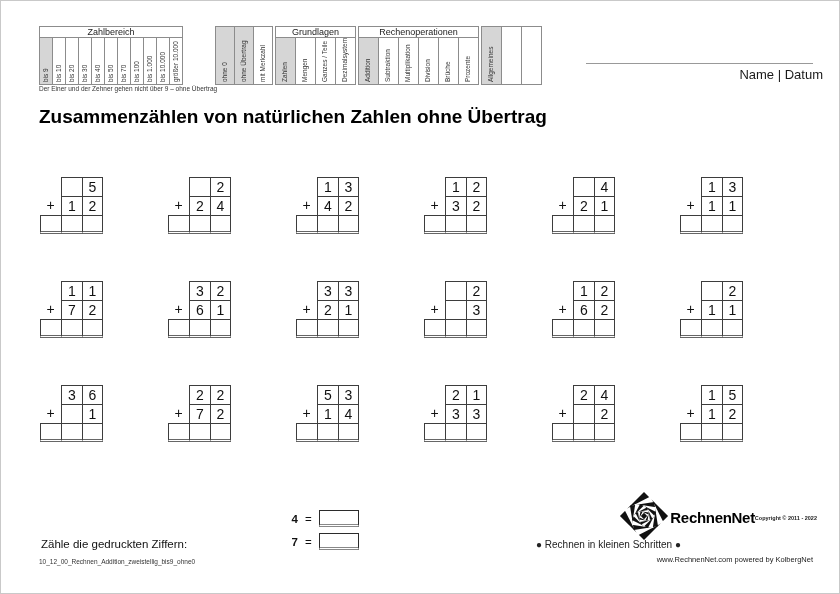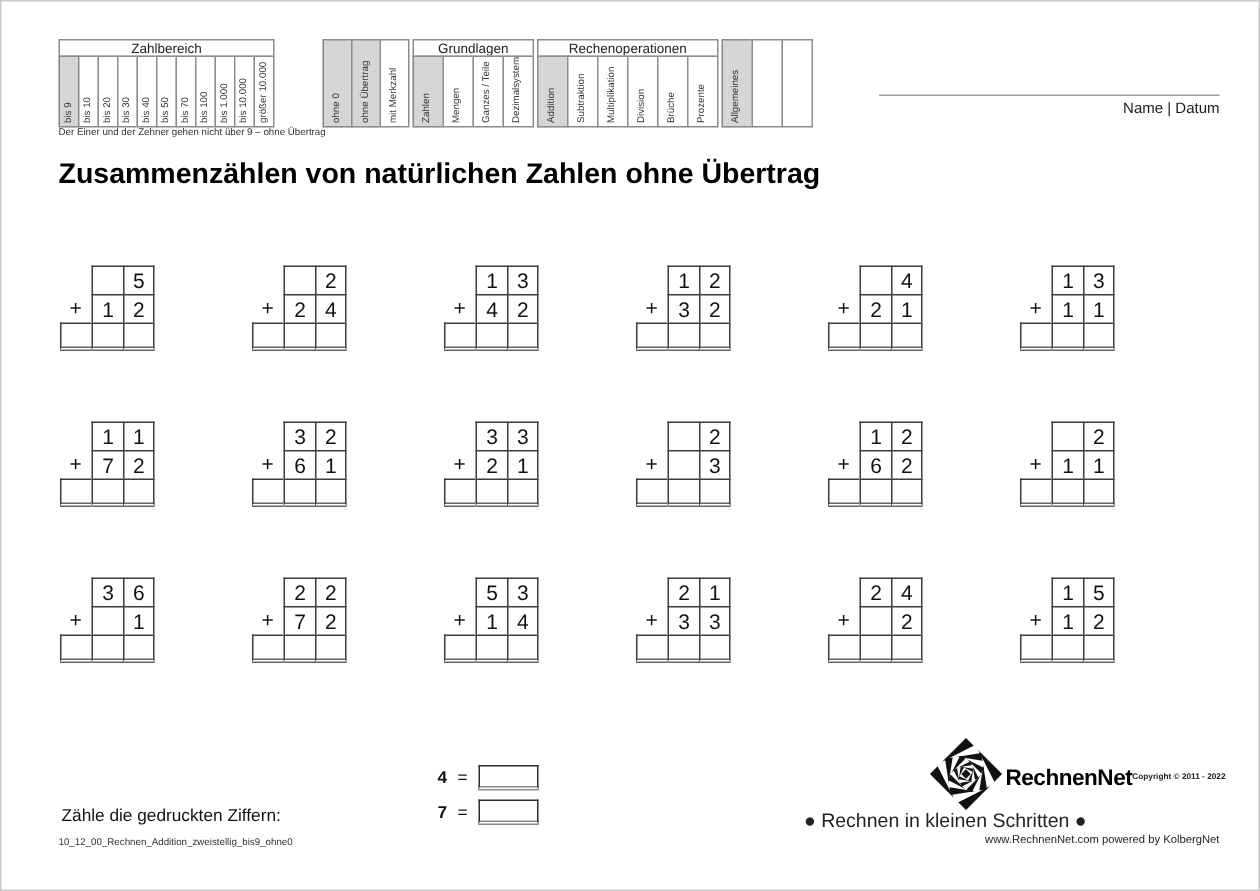--- a/index.html
+++ b/index.html
@@ -22,21 +22,21 @@
   .g1 .hcell{width:20px;}
   .g2{margin-left:2px;}
   .g2 .hcell{width:21px;}
   .g3{margin-left:2px;}
   .g3 .hcell{width:21px;}
   .g4{margin-left:2px;}
   .g4 .hcell{width:21px;}
 
   
   .name-rule{position:absolute;left:585px;top:62px;width:227px;border-top:1px solid #999;}
-  .name-label{position:absolute;right:26px;top:66px;font-size:10px;color:#1a1a1a;}
+  .name-label{position:absolute;right:16px;top:66px;font-size:13px;color:#1a1a1a;}
 
   
   .note-line{position:absolute;left:38px;top:84px;font-size:6.5px;color:#333;}
   .code-line{position:absolute;left:38px;top:93px;font-size:10.5px;white-space:pre;color:#1a1a1a;}
   .page-title{position:absolute;left:38px;top:105px;font-size:19px;font-weight:bold;color:#000;}
 
   
   .problems{position:absolute;left:39px;top:176px;display:grid;grid-template-columns:repeat(6,64px);column-gap:64px;row-gap:47px;}
   .problem{width:64px;}
   .prow{display:flex;}
@@ -53,21 +53,21 @@
   .count-task{position:absolute;left:40px;top:509px;display:flex;align-items:flex-end;}
   .count-label{width:245px;font-size:11.5px;padding-top:3px;color:#111;}
   .count-items{display:flex;flex-direction:column;row-gap:6px;}
   .count-item{display:flex;align-items:center;}
   .cdigit{font-size:11.5px;font-weight:bold;width:12px;text-align:right;color:#111;}
   .ceq{font-size:11.5px;margin:0 7px;color:#111;}
   .cbox{width:40px;height:17px;box-sizing:border-box;border:1px solid #2b2b2b;border-bottom:3px double #888;background:#fff;}
 
   
   .footer-left{position:absolute;left:38px;top:557px;font-size:6.5px;color:#333;}
-  .footer-center{position:absolute;left:535px;top:538px;font-size:13px;color:#222;}
+  .footer-center{position:absolute;left:535px;top:538px;font-size:10px;color:#222;}
   .footer-right{position:absolute;right:26px;top:554px;font-size:7.5px;color:#222;}
   .logo{position:absolute;right:22px;top:489px;display:flex;flex-direction:row;align-items:center;}
   .logo-text{font-size:15px;font-weight:bold;color:#000;line-height:14px;letter-spacing:-0.3px;}
   .logo-copy{font-size:5.5px;font-weight:bold;color:#222;line-height:7px;}
 </style>
 </head>
 <body>
 
 <div class="page">
 

